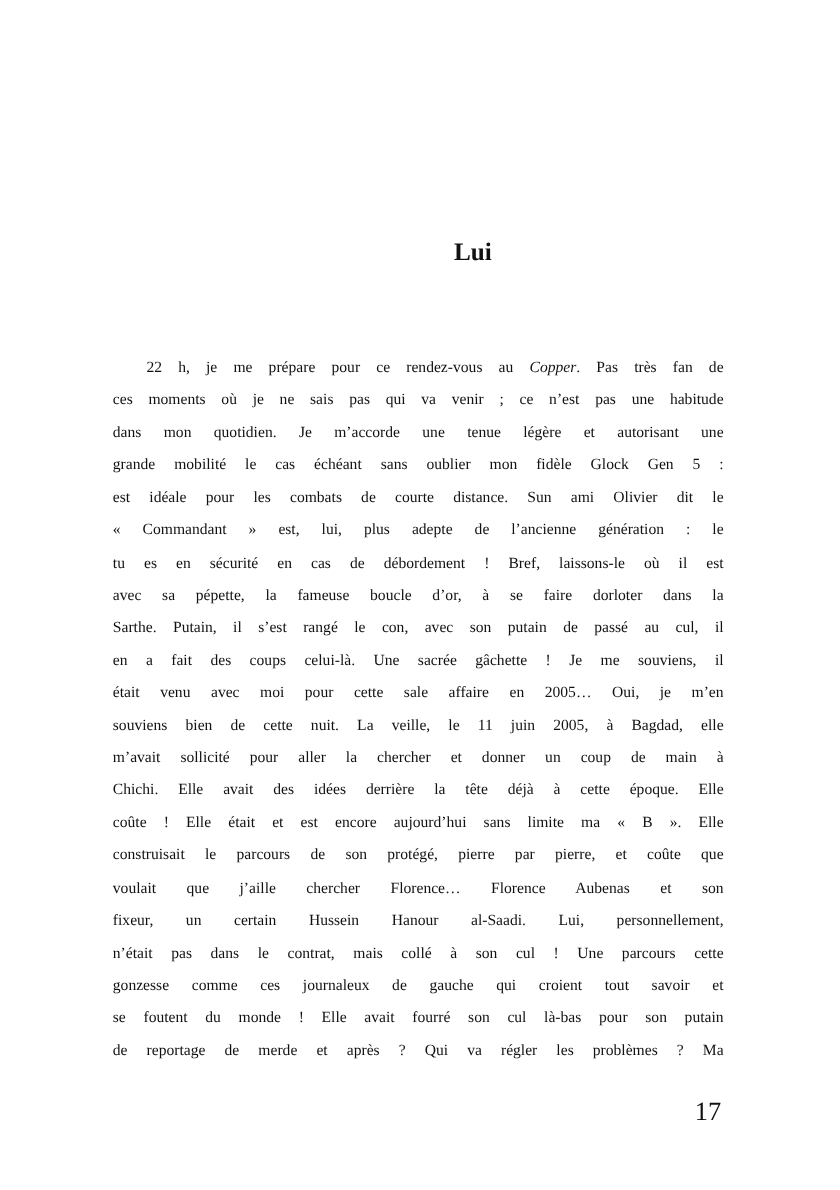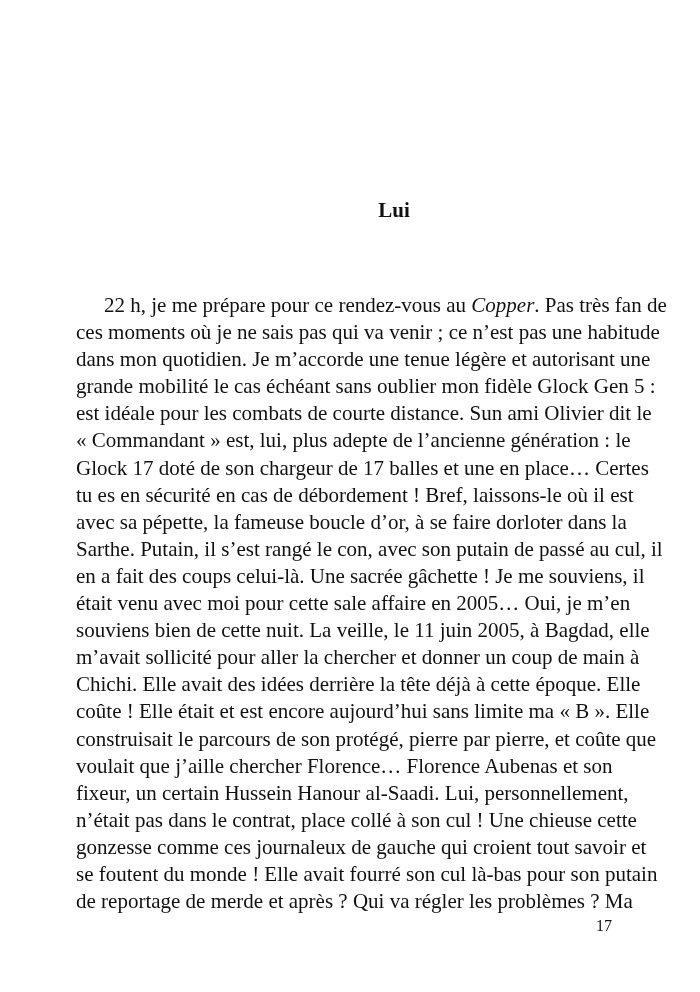--- a/index.html
+++ b/index.html
@@ -21,71 +21,70 @@
       left: 0;
       width: 700px;
       text-align: center;
       font-weight: bold;
       font-size: 21px;
       line-height: 24px;
     }
     .body-text {
       position: absolute;
       top: 292px;
-      left: 76px;
+      left: 94px;
       width: 509px;
-      font-size: 21px;
+      font-size: 13px;
       line-height: 27.1px;
     }
     .line {
       display: block;
       text-align: justify;
       text-align-last: justify;
       white-space: nowrap;
       height: 27.1px;
     }
     .line.first {
       text-indent: 28px;
     }
     .page-number {
       position: absolute;
       top: 915px;
-      right: 88px;
-      font-size: 16px;
+      right: 99px;
+      font-size: 22px;
       line-height: 22px;
       text-align: right;
     }
     em { font-style: italic; }
   </style>
 </head>
 <body>
 
 <div class="page">
   <h1 class="title" style="margin:0;padding-left:44px;">Lui</h1>
 
   <div class="body-text">
     <span class="line first"><span>22 h, je me prépare pour ce rendez-vous au </span><em>Copper</em><span>. Pas très fan de</span></span>
     <span class="line">ces moments où je ne sais pas qui va venir ; ce n’est pas une habitude</span>
     <span class="line">dans mon quotidien. Je m’accorde une tenue légère et autorisant une</span>
     <span class="line">grande mobilité le cas échéant sans oublier mon fidèle Glock Gen 5 :</span>
     <span class="line">est idéale pour les combats de courte distance. Sun ami Olivier dit le</span>
     <span class="line">« Commandant » est, lui, plus adepte de l’ancienne génération : le</span>
-    <span class="line">Glock 17 doté de son chargeur de 17 balles et une en place… Certes</span>
     <span class="line">tu es en sécurité en cas de débordement ! Bref, laissons-le où il est</span>
     <span class="line">avec sa pépette, la fameuse boucle d’or, à se faire dorloter dans la</span>
     <span class="line">Sarthe. Putain, il s’est rangé le con, avec son putain de passé au cul, il</span>
     <span class="line">en a fait des coups celui-là. Une sacrée gâchette ! Je me souviens, il</span>
     <span class="line">était venu avec moi pour cette sale affaire en 2005… Oui, je m’en</span>
     <span class="line">souviens bien de cette nuit. La veille, le 11 juin 2005, à Bagdad, elle</span>
     <span class="line">m’avait sollicité pour aller la chercher et donner un coup de main à</span>
     <span class="line">Chichi. Elle avait des idées derrière la tête déjà à cette époque. Elle</span>
     <span class="line">coûte ! Elle était et est encore aujourd’hui sans limite ma « B ». Elle</span>
     <span class="line">construisait le parcours de son protégé, pierre par pierre, et coûte que</span>
     <span class="line">voulait que j’aille chercher Florence… Florence Aubenas et son</span>
     <span class="line">fixeur, un certain Hussein Hanour al-Saadi. Lui, personnellement,</span>
-    <span class="line">n’était pas dans le contrat, place collé à son cul ! Une chieuse cette</span>
+    <span class="line">n’était pas dans le contrat, mais collé à son cul ! Une parcours cette</span>
     <span class="line">gonzesse comme ces journaleux de gauche qui croient tout savoir et</span>
     <span class="line">se foutent du monde ! Elle avait fourré son cul là-bas pour son putain</span>
     <span class="line">de reportage de merde et après ? Qui va régler les problèmes ? Ma</span>
   </div>
 
   <div class="page-number">17</div>
 </div>
 
 </body></html>

